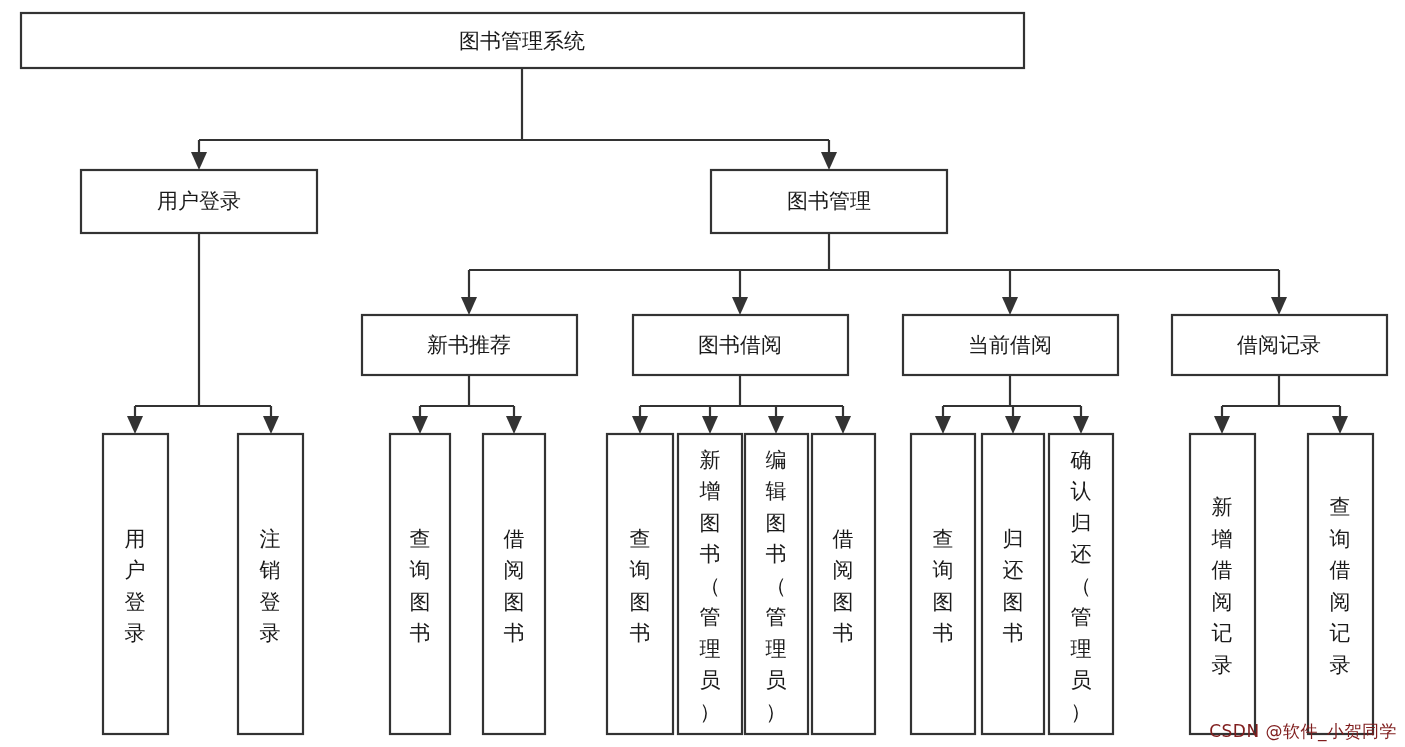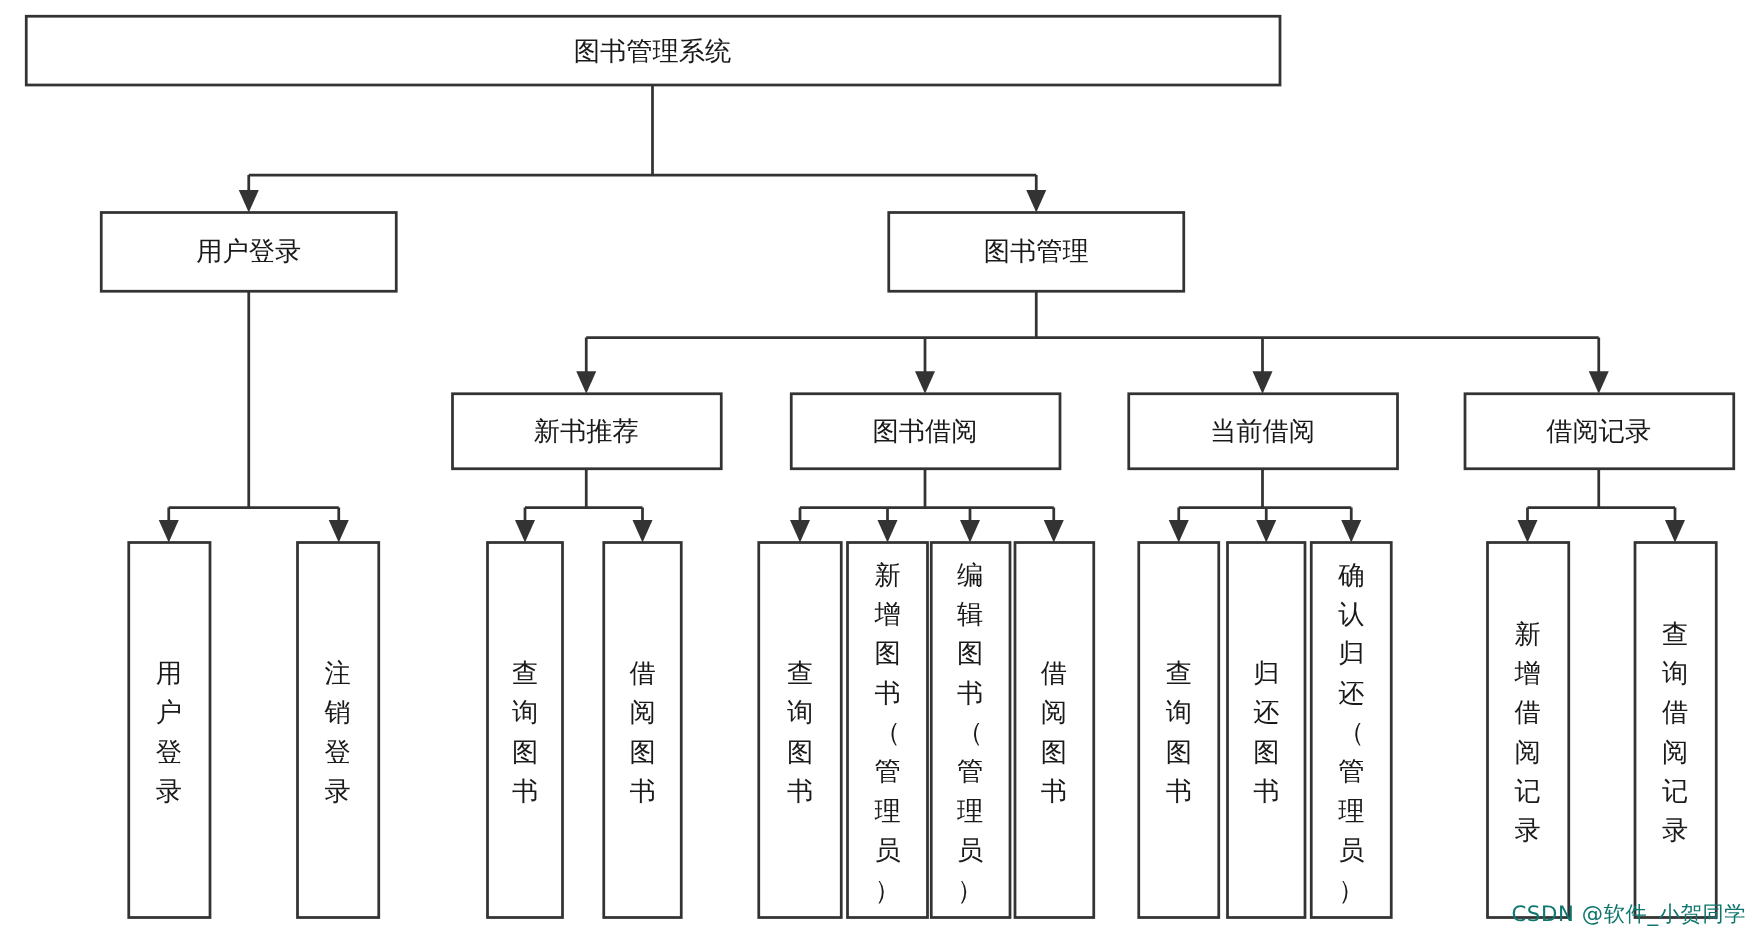--- a/index.html
+++ b/index.html
@@ -54,21 +54,21 @@
   .arrow-head {
     fill: #333333;
     stroke: none;
   }
   .watermark {
     position: absolute;
     right: 8px;
     bottom: 4px;
     font-family: "DejaVu Sans", "Liberation Sans", sans-serif;
     font-size: 17px;
-    color: #0f766e;
+    color: #7f1d1d;
     white-space: nowrap;
     letter-spacing: 0.5px;
   }
 </style>
 </head>
 <body>
 
 <div id="diagram-root">
 
   <svg class="diagram-canvas" viewBox="0 0 1405 747" xmlns="http://www.w3.org/2000/svg">

